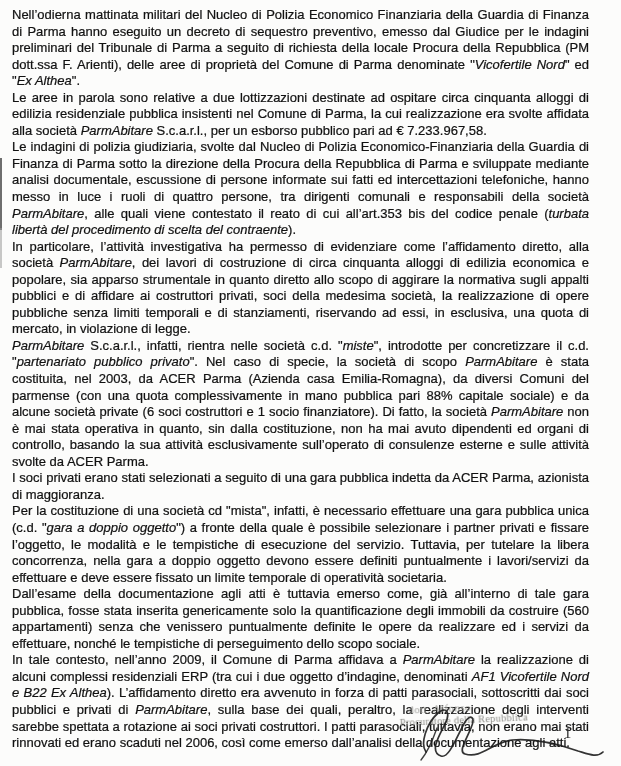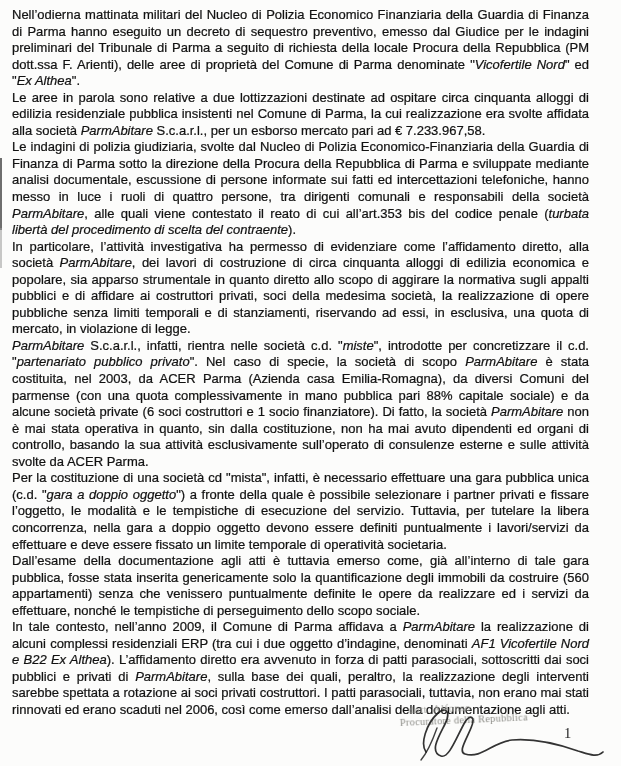--- a/index.html
+++ b/index.html
@@ -83,24 +83,25 @@
 </head>
 <body>
 
 <div class="page">
 
   <div class="edge-a"></div>
   <div class="edge-b"></div>
 
   <div class="doc-text">
       <p><span>Nell’odierna mattinata militari del Nucleo di Polizia Economico Finanziaria della Guardia di Finanza di Parma hanno eseguito un decreto di sequestro preventivo, emesso dal Giudice per le indagini preliminari del Tribunale di Parma a seguito di richiesta della locale Procura della Repubblica (PM dott.ssa F. Arienti), delle aree di proprietà del Comune di Parma denominate "</span><span class="it">Vicofertile Nord</span><span>" ed "</span><span class="it">Ex Althea</span><span>".</span></p>
-      <p><span>Le aree in parola sono relative a due lottizzazioni destinate ad ospitare circa cinquanta alloggi di edilizia residenziale pubblica insistenti nel Comune di Parma, la cui realizzazione era svolte affidata alla società </span><span class="it">ParmAbitare</span><span> S.c.a.r.l., per un esborso mercato pari ad € 7.233.967,58.</span></p>
+      <p><span>Le aree in parola sono relative a due lottizzazioni destinate ad ospitare circa cinquanta alloggi di edilizia residenziale pubblica insistenti nel Comune di Parma, la cui realizzazione era svolte affidata alla società </span><span class="it">ParmAbitare</span><span> S.c.a.r.l., per un esborso pubblico pari ad € 7.233.967,58.</span></p>
       <p><span>Le indagini di polizia giudiziaria, svolte dal Nucleo di Polizia Economico-Finanziaria della Guardia di Finanza di Parma sotto la direzione della Procura della Repubblica di Parma e sviluppate mediante analisi documentale, escussione di persone informate sui fatti ed intercettazioni telefoniche, hanno messo in luce i ruoli di quattro persone, tra dirigenti comunali e responsabili della società </span><span class="it">ParmAbitare</span><span>, alle quali viene contestato il reato di cui all’art.353 bis del codice penale (</span><span class="it">turbata libertà del procedimento di scelta del contraente</span><span>).</span></p>
       <p><span>In particolare, l’attività investigativa ha permesso di evidenziare come l’affidamento diretto, alla società </span><span class="it">ParmAbitare</span><span>, dei lavori di costruzione di circa cinquanta alloggi di edilizia economica e popolare, sia apparso strumentale in quanto diretto allo scopo di aggirare la normativa sugli appalti pubblici e di affidare ai costruttori privati, soci della medesima società, la realizzazione di opere pubbliche senza limiti temporali e di stanziamenti, riservando ad essi, in esclusiva, una quota di mercato, in violazione di legge.</span></p>
       <p><span class="it">ParmAbitare</span><span> S.c.a.r.l., infatti, rientra nelle società c.d. "</span><span class="it">miste</span><span>", introdotte per concretizzare il c.d. "</span><span class="it">partenariato pubblico privato</span><span>". Nel caso di specie, la società di scopo </span><span class="it">ParmAbitare</span><span> è stata costituita, nel 2003, da ACER Parma (Azienda casa Emilia-Romagna), da diversi Comuni del parmense (con una quota complessivamente in mano pubblica pari 88% capitale sociale) e da alcune società private (6 soci costruttori e 1 socio finanziatore). Di fatto, la società </span><span class="it">ParmAbitare</span><span> non è mai stata operativa in quanto, sin dalla costituzione, non ha mai avuto dipendenti ed organi di controllo, basando la sua attività esclusivamente sull’operato di consulenze esterne e sulle attività svolte da ACER Parma.</span></p>
+      <p><span>I soci privati erano stati selezionati a seguito di una gara pubblica indetta da ACER Parma, azionista di maggioranza.</span></p>
       <p><span>Per la costituzione di una società cd "mista", infatti, è necessario effettuare una gara pubblica unica (c.d. "</span><span class="it">gara a doppio oggetto</span><span>") a fronte della quale è possibile selezionare i partner privati e fissare l’oggetto, le modalità e le tempistiche di esecuzione del servizio. Tuttavia, per tutelare la libera concorrenza, nella gara a doppio oggetto devono essere definiti puntualmente i lavori/servizi da effettuare e deve essere fissato un limite temporale di operatività societaria.</span></p>
       <p><span>Dall’esame della documentazione agli atti è tuttavia emerso come, già all’interno di tale gara pubblica, fosse stata inserita genericamente solo la quantificazione degli immobili da costruire (560 appartamenti) senza che venissero puntualmente definite le opere da realizzare ed i servizi da effettuare, nonché le tempistiche di perseguimento dello scopo sociale.</span></p>
       <p><span>In tale contesto, nell’anno 2009, il Comune di Parma affidava a </span><span class="it">ParmAbitare</span><span> la realizzazione di alcuni complessi residenziali ERP (tra cui i due oggetto d’indagine, denominati </span><span class="it">AF1 Vicofertile Nord e B22 Ex Althea</span><span>). L’affidamento diretto era avvenuto in forza di patti parasociali, sottoscritti dai soci pubblici e privati di </span><span class="it">ParmAbitare</span><span>, sulla base dei quali, peraltro, la realizzazione degli interventi sarebbe spettata a rotazione ai soci privati costruttori. I patti parasociali, tuttavia, non erano mai stati rinnovati ed erano scaduti nel 2006, così come emerso dall’analisi della documentazione agli atti.</span></p>
     </div>
 
   <div class="stamp">
     <div class="stamp-name">dott. Alfonso</div>
     <div class="stamp-title">Procuratore della Repubblica</div>
   </div>
 

